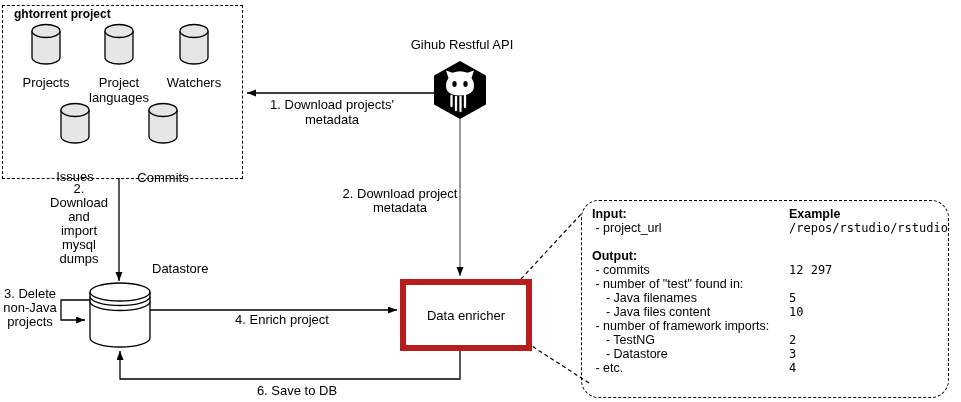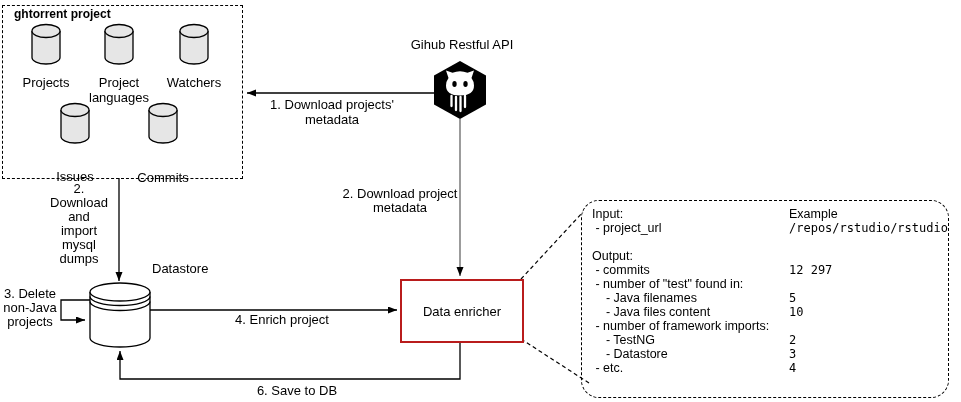--- a/index.html
+++ b/index.html
@@ -7,32 +7,32 @@
     position:relative; width:961px; height:402px; background:#ffffff;
     font-family:"Liberation Sans", sans-serif; color:#000; overflow:hidden;
   }
   .layer { position:absolute; left:0; top:0; width:961px; height:402px; }
   .lbl {
     position:absolute; font-size:13px; line-height:15px; text-align:center;
     white-space:pre-line;
   }
   .lh14 { line-height:14px; }
   .left-align { text-align:left; }
-  .bold { font-weight:normal; }
+  .bold { font-weight:bold; }
   .ghtorrent-box {
     position:absolute; left:2px; top:5px; width:239px; height:172px;
     border:1px dashed #000; background:transparent;
   }
   .box-title {
     position:absolute; left:14px; top:7px; width:240px; text-align:left;
     font-weight:bold; font-size:12px;
   }
   .enricher {
     position:absolute; left:400px; top:279px; width:120px; height:60px;
-    border:2px solid #b91c1c; background:#fff;
+    border:6px solid #b91c1c; background:#fff;
     display:flex; align-items:center; justify-content:center; font-size:13px;
   }
   .callout {
     position:absolute; left:581px; top:200px; width:366px; height:196px;
     border:1px dashed #000; border-radius:18px; background:#fff;
   }
   .col { position:absolute; }
   .col-left  { left:592px; top:207px; width:195px; }
   .col-right { left:789px; top:207px; width:158px; }
   .cl-line {

